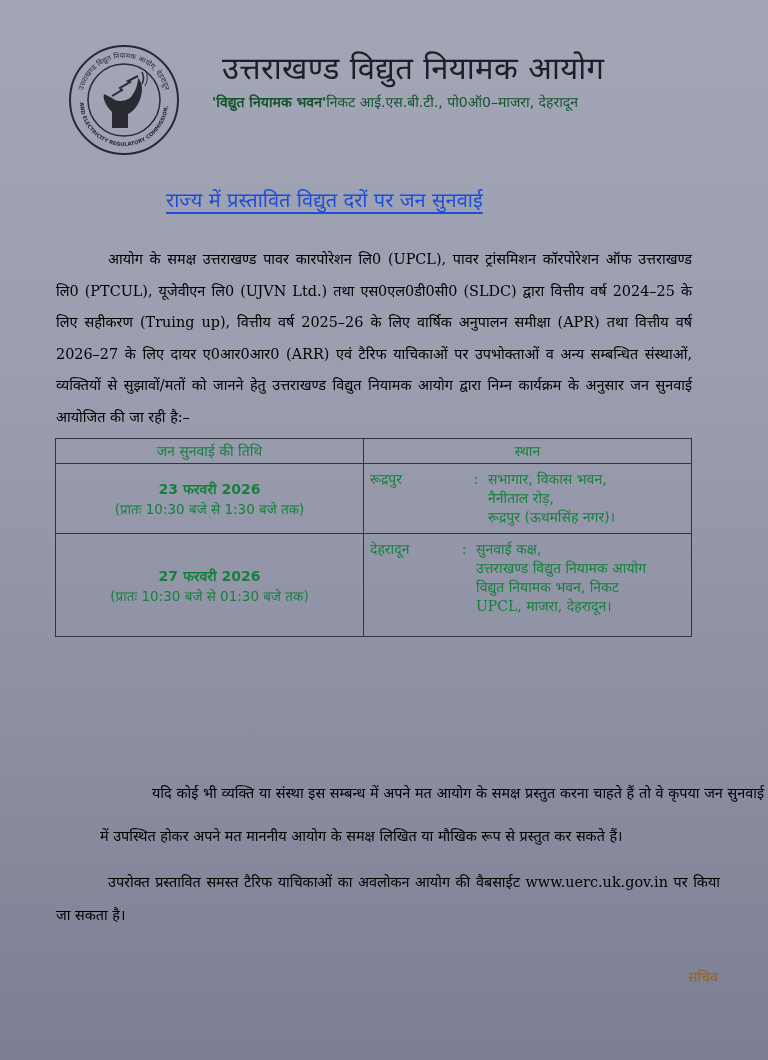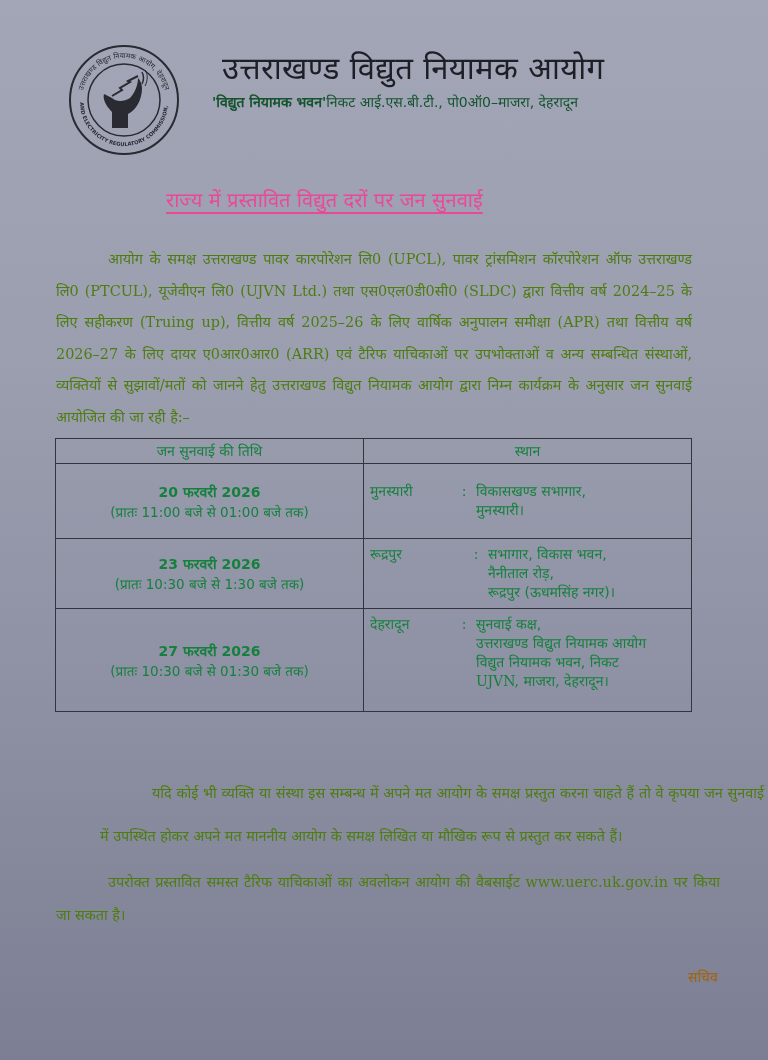--- a/index.html
+++ b/index.html
@@ -20,27 +20,27 @@
   }
   .org-address {
     position:absolute; left:212px; top:92px;
     font-family: "DejaVu Sans", sans-serif;
     font-size:14px; color:#14532d; white-space:nowrap;
   }
   .org-address b { font-weight:bold; }
   .notice-title {
     position:absolute; left:166px; top:186px;
     font-family: "DejaVu Sans", sans-serif;
-    font-size:20px; color:#ec4899; white-space:nowrap;
+    font-size:20px; color:#1d4ed8; white-space:nowrap;
     text-decoration: underline; text-underline-offset:5px; text-decoration-thickness:2px;text-align:center;
   }
   .para {
     position:absolute; left:56px; width:636px;
     font-family: "DejaVu Serif", serif;
-    font-size:14.4px; line-height:31.5px; color:#4d7c0f;
+    font-size:14.4px; line-height:31.5px; color:#000000;
     text-align:justify; text-indent:52px;
   }
   .p1 { top:244px; }
   .p2 { top:772px; width:664px; line-height:43px;margin-left:44px; }
   .p3 { top:866px; width:664px; line-height:33px; }
   table.schedule {
     position:absolute; left:55px; top:438px; width:637px;
     border-collapse:collapse;
     font-family: "DejaVu Sans", sans-serif; color:#15803d;
   }
@@ -102,36 +102,20 @@
 <div class="para p1">आयोग के समक्ष उत्तराखण्ड पावर कारपोरेशन लि0 (UPCL), पावर ट्रांसमिशन कॉरपोरेशन ऑफ उत्तराखण्ड लि0 (PTCUL), यूजेवीएन लि0 (UJVN Ltd.) तथा एस0एल0डी0सी0 (SLDC) द्वारा वित्तीय वर्ष 2024–25 के लिए सहीकरण (Truing up), वित्तीय वर्ष 2025–26 के लिए वार्षिक अनुपालन समीक्षा (APR) तथा वित्तीय वर्ष 2026–27 के लिए दायर ए0आर0आर0 (ARR) एवं टैरिफ याचिकाओं पर उपभोक्ताओं व अन्य सम्बन्धित संस्थाओं, व्यक्तियों से सुझावों/मतों को जानने हेतु उत्तराखण्ड विद्युत नियामक आयोग द्वारा निम्न कार्यक्रम के अनुसार जन सुनवाई आयोजित की जा रही है:–</div>
 
 <table class="schedule">
   <tbody>
       <tr>
     <th class="col-date">जन सुनवाई की तिथि</th>
     <th>स्थान</th>
   </tr>
 
 
-  <tr class="r2">
-    <td class="date-cell">
-      <span class="date-main">20 फरवरी 2026</span>
-      <span class="date-time">(प्रातः 11:00 बजे से 01:00 बजे तक)</span>
-    </td>
-    <td class="venue-cell">
-      <div class="venue-wrap" style="padding-top:12px;">
-        <span class="venue-city">मुनस्यारी</span>
-        <span class="venue-colon">:</span>
-        <div class="venue-lines">
-          <span>विकासखण्ड सभागार,</span>
-          <span>मुनस्यारी।</span>
-        </div>
-      </div>
-    </td>
-  </tr>
 
   <tr class="r3">
     <td class="date-cell">
       <span class="date-main">23 फरवरी 2026</span>
       <span class="date-time">(प्रातः 10:30 बजे से 1:30 बजे तक)</span>
     </td>
     <td class="venue-cell">
       <div class="venue-wrap">
         <span class="venue-city">रूद्रपुर</span>
         <span class="venue-colon">:</span>
@@ -150,21 +134,21 @@
       <span class="date-time">(प्रातः 10:30 बजे से 01:30 बजे तक)</span>
     </td>
     <td class="venue-cell">
       <div class="venue-wrap">
         <span class="venue-city">देहरादून</span>
         <span class="venue-colon">:</span>
         <div class="venue-lines">
           <span>सुनवाई कक्ष,</span>
           <span>उत्तराखण्ड विद्युत नियामक आयोग</span>
           <span>विद्युत नियामक भवन, निकट</span>
-          <span class="serif">UJVN, माजरा, देहरादून।</span>
+          <span class="serif">UPCL, माजरा, देहरादून।</span>
         </div>
       </div>
     </td>
   </tr>
 </tbody>
   </table>
 
 <div class="para p2">यदि कोई भी व्यक्ति या संस्था इस सम्बन्ध में अपने मत आयोग के समक्ष प्रस्तुत करना चाहते हैं तो वे कृपया जन सुनवाई में उपस्थित होकर अपने मत माननीय आयोग के समक्ष लिखित या मौखिक रूप से प्रस्तुत कर सकते हैं।</div>
 
 <div class="para p3"><span>उपरोक्त प्रस्तावित समस्त टैरिफ याचिकाओं का अवलोकन आयोग की वैबसाईट </span><span>www.uerc.uk.gov.in</span><span> पर किया जा सकता है।</span></div>

